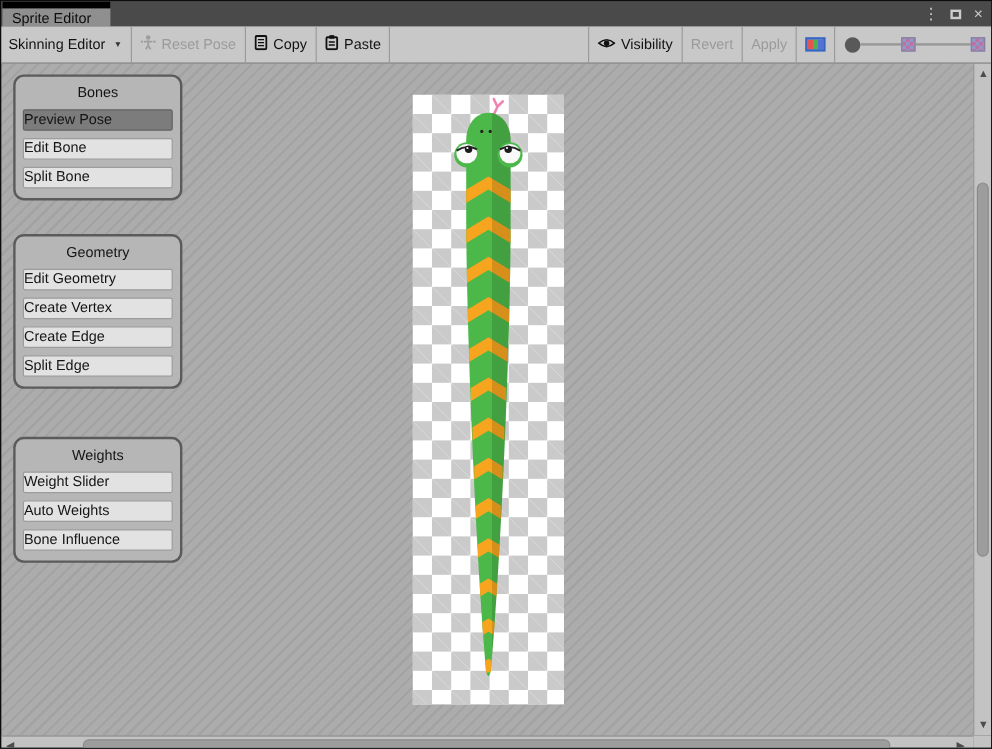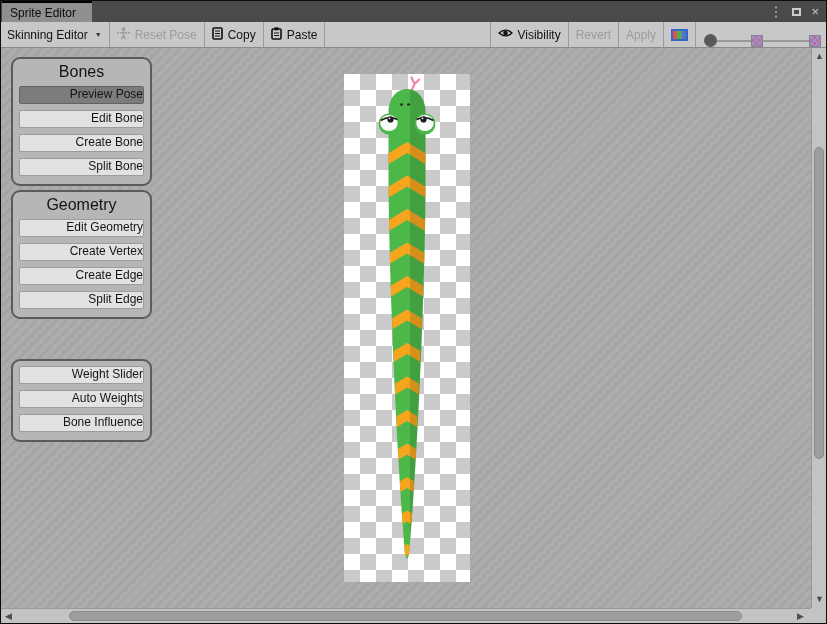--- a/index.html
+++ b/index.html
@@ -5,34 +5,34 @@
   html,body { margin:0; padding:0; background:#2b2b2b; }
   * { box-sizing:border-box; font-family:"Liberation Sans", sans-serif; }
   .window {
     position:relative; width:827px; height:624px;
     background:#4a4a4a; border:1px solid #0c0c0c; overflow:hidden;
   }
   
   .titlebar { position:relative; height:21px; background:#4a4a4a; }
   .tab {
     position:absolute; left:1px; top:0; width:90px; height:21px;
-    background:#8f8f8f; border-top:2px solid #000000;
+    background:#8f8f8f; border-top:6px solid #000000;
     display:flex; align-items:center; padding-left:8px;
     font-size:12px; color:#0d0d0d; cursor:default;
   }
   .win-controls {
     position:absolute; right:7px; top:0; height:21px;
     display:flex; align-items:center; gap:10px; color:#cdcdcd;
   }
   .win-btn { font-size:13px; line-height:1; cursor:default; }
   .max-box { display:inline-block; width:9px; height:8px; border:2px solid #cdcdcd; }
   
   .toolbar {
-    height:26px; background:#c8c8c8; border-bottom:1px solid #8a8a8a;
-    display:flex; align-items:flex-end; font-size:12px; color:#121212;
+    height:31px; background:#c8c8c8; border-bottom:1px solid #8a8a8a;
+    display:flex; align-items:center; font-size:12px; color:#121212;
     padding:0 3px; position:relative;
   }
   .tb-item { display:flex; align-items:center; gap:5px; padding:0 7px; height:100%; white-space:nowrap; }
   .tb-item.first { padding-left:3px; }
   .tb-sep { width:1px; height:100%; background:#9c9c9c; flex:0 0 auto; }
   .tb-spacer { flex:1; }
   .disabled { color:#9b9b9b; }
   .caret { font-size:7px; color:#333; margin-left:2px; }
   .rgb-swatch {
     width:17px; height:12px; border:2px solid #3566c4;
@@ -55,25 +55,25 @@
   .hatch {
     position:absolute; left:0; top:0; width:810px; height:560px;
     background:repeating-linear-gradient(135deg,#a3a3a3 0 2px,#acacac 2px 7px);
   }
   
   .panel {
     position:absolute; left:10px; width:141px;
     background:#b6b6b6; border:2px solid #5b5b5b; border-radius:9px;
     padding:5px 0 2px;
   }
-  .panel-title { text-align:center; font-size:16px; color:#141414; height:16px; line-height:16px; margin-bottom:6px; }
+  .panel-title { text-align:center; font-size:12px; color:#141414; height:16px; line-height:16px; margin-bottom:6px; }
   .panel-btn {
     width:125px; height:18px; margin:0 auto 6px;
     background:#e2e2e2; border:1px solid #9c9c9c; border-radius:2px;
-    font-size:12px; color:#141414; text-align:right; line-height:15px; cursor:default;
+    font-size:12px; color:#141414; text-align:left; line-height:15px; cursor:default;
   }
   .panel-btn.active { background:#7c7c7c; border-color:#636363; }
   
   .canvas {
     position:absolute; left:343px; top:26px; width:126px; height:508px;
     background-color:#ffffff;
     background-image:
       linear-gradient(45deg,#cacaca 25%,transparent 25%,transparent 75%,#cacaca 75%),
       linear-gradient(45deg,#cacaca 25%,transparent 25%,transparent 75%,#cacaca 75%);
     background-size:32px 32px; background-position:0 0,16px 16px;
@@ -201,33 +201,33 @@
     </div>
   </div>
 
   <div class="main">
     <div class="hatch"></div>
 
     <div class="panel" style="top:9px">
       <div class="panel-title">Bones</div>
       <div class="panel-btn active">Preview Pose</div>
       <div class="panel-btn">Edit Bone</div>
-      <div class="panel-btn">Create Bone</div>
       <div class="panel-btn">Split Bone</div>
     </div>
 
     <div class="panel" style="top:142px">
       <div class="panel-title">Geometry</div>
       <div class="panel-btn">Edit Geometry</div>
       <div class="panel-btn">Create Vertex</div>
       <div class="panel-btn">Create Edge</div>
       <div class="panel-btn">Split Edge</div>
     </div>
 
     <div class="panel" style="top:311px">
+      <div class="panel-title">Weights</div>
       <div class="panel-btn">Weight Slider</div>
       <div class="panel-btn">Auto Weights</div>
       <div class="panel-btn">Bone Influence</div>
     </div>
 
     <div class="canvas">
       <svg width="126" height="508" viewBox="0 0 126 508">
         <defs>
           <clipPath id="bodyClip">
             <path d="M63,15 C53,15 44.5,24 44.5,38 L44.5,105 C45,210 53,390 61,480 Q63,489 65,480 C73,390 81.5,210 81.5,105 L81.5,38 C81.5,24 73,15 63,15 Z"></path>

